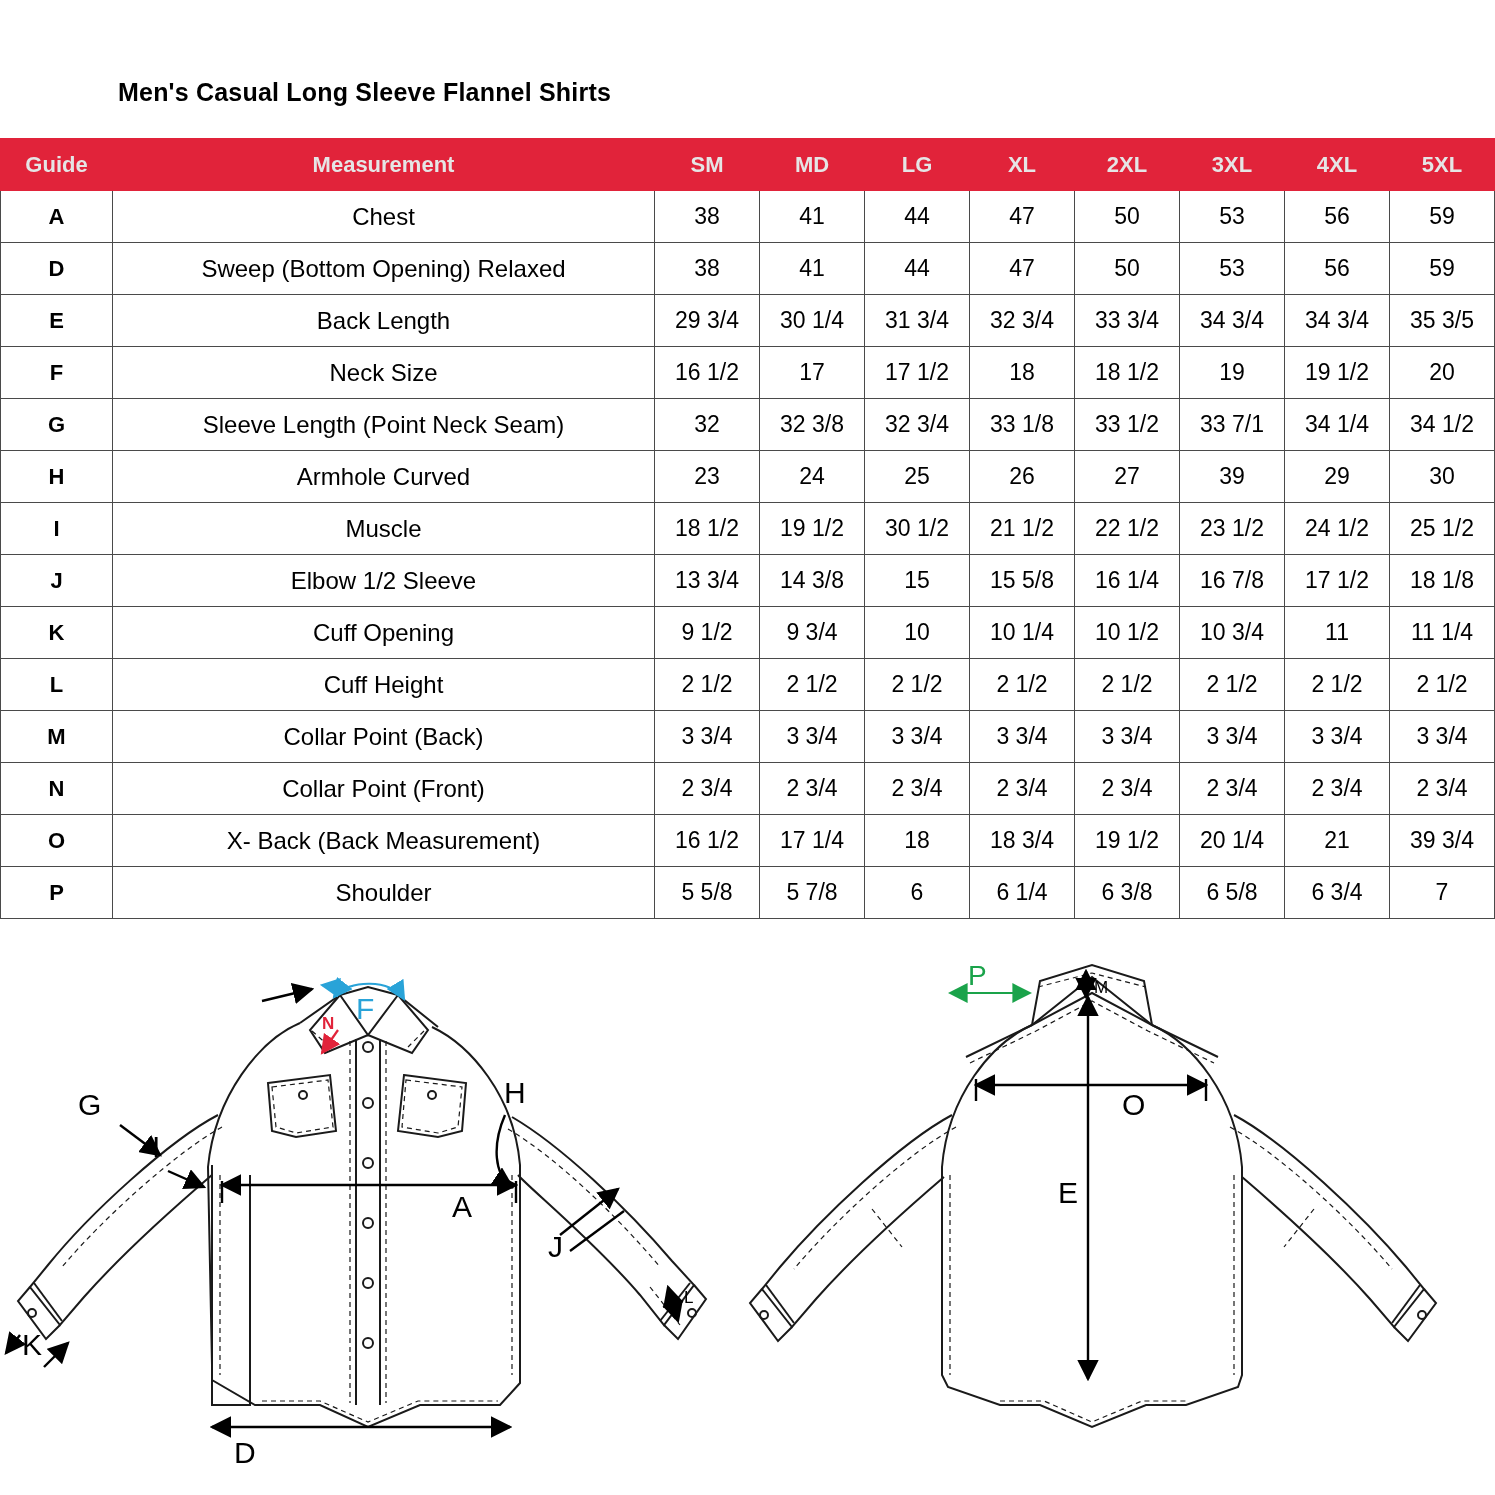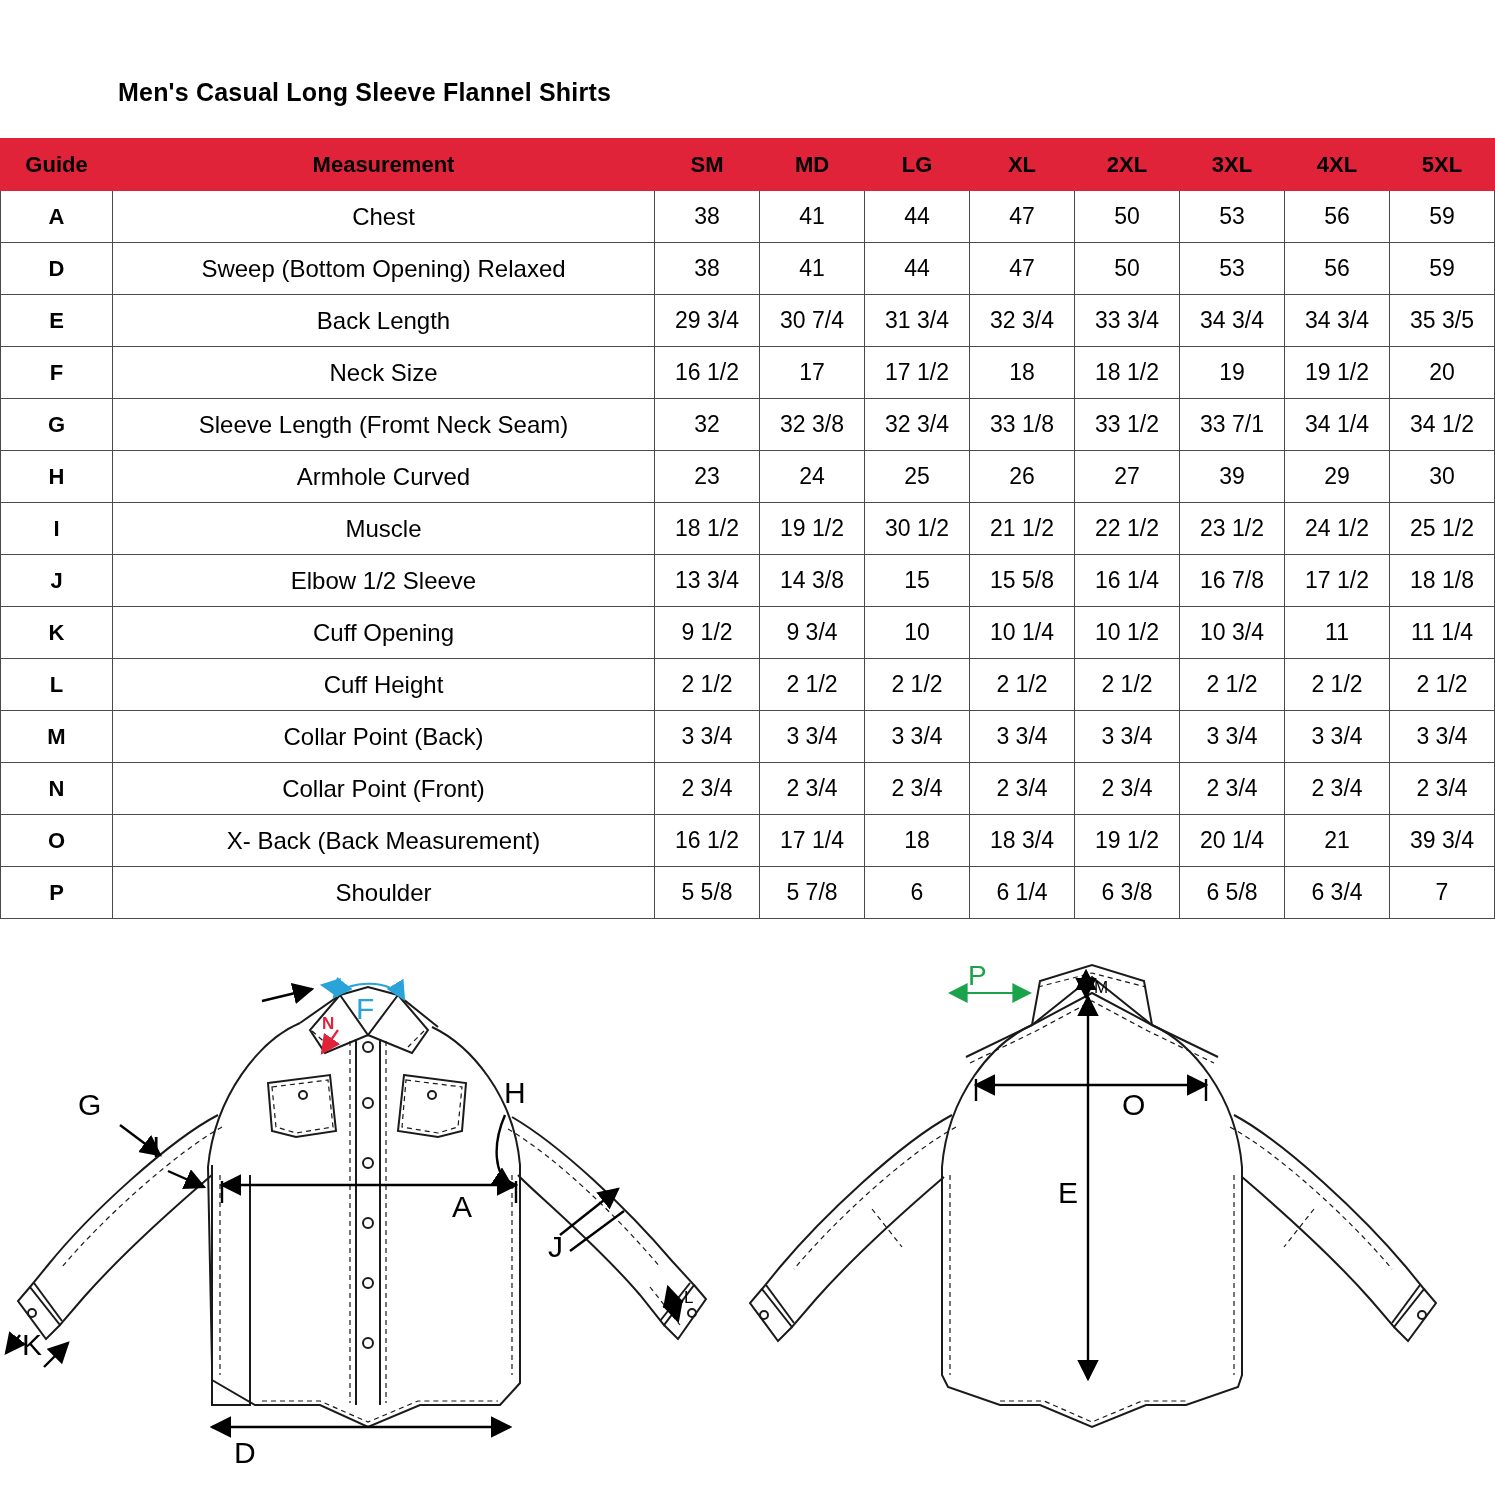--- a/index.html
+++ b/index.html
@@ -41,21 +41,21 @@
     border: 1px solid #4a4a4a;
     text-align: center;
     font-size: 22px;
     height: 51px;
     padding: 0 2px;
     white-space: nowrap;
     overflow: hidden;
   }
   table.size-chart thead th {
     background: #e1233a;
-    color: #000000;
+    color: #e5e5e5;
     font-weight: bold;
     font-size: 22px;
     border-color: #e1233a;
   }
   table.size-chart tbody td.guide {
     font-weight: bold;
     font-size: 22px;
   }
   table.size-chart tbody td.measurement {
     font-weight: normal;
@@ -193,21 +193,21 @@
         <td class="val">47</td>
         <td class="val">50</td>
         <td class="val">53</td>
         <td class="val">56</td>
         <td class="val">59</td>
       </tr>
       <tr>
         <td class="guide">E</td>
         <td class="measurement">Back Length</td>
         <td class="val">29 3/4</td>
-        <td class="val">30 7/4</td>
+        <td class="val">30 1/4</td>
         <td class="val">31 3/4</td>
         <td class="val">32 3/4</td>
         <td class="val">33 3/4</td>
         <td class="val">34 3/4</td>
         <td class="val">34 3/4</td>
         <td class="val">35 3/5</td>
       </tr>
       <tr>
         <td class="guide">F</td>
         <td class="measurement">Neck Size</td>
@@ -215,21 +215,21 @@
         <td class="val">17</td>
         <td class="val">17 1/2</td>
         <td class="val">18</td>
         <td class="val">18 1/2</td>
         <td class="val">19</td>
         <td class="val">19 1/2</td>
         <td class="val">20</td>
       </tr>
       <tr>
         <td class="guide">G</td>
-        <td class="measurement">Sleeve Length (Fromt Neck Seam)</td>
+        <td class="measurement">Sleeve Length (Point Neck Seam)</td>
         <td class="val">32</td>
         <td class="val">32 3/8</td>
         <td class="val">32 3/4</td>
         <td class="val">33 1/8</td>
         <td class="val">33 1/2</td>
         <td class="val">33 7/1</td>
         <td class="val">34 1/4</td>
         <td class="val">34 1/2</td>
       </tr>
       <tr>

